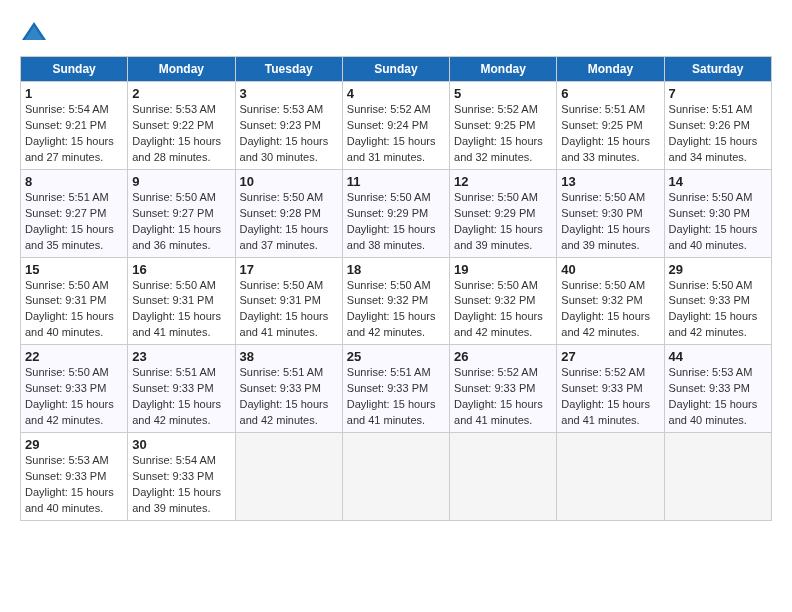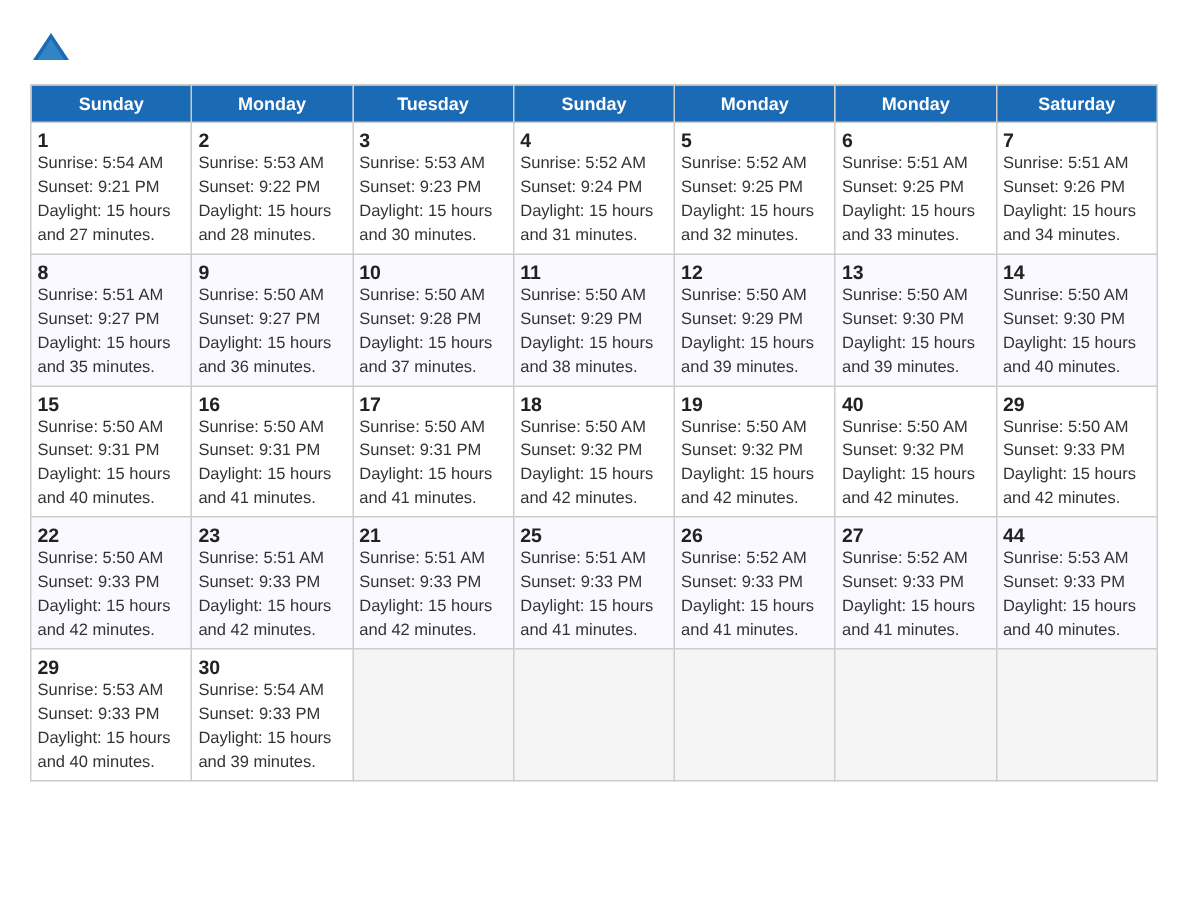--- a/index.html
+++ b/index.html
@@ -230,21 +230,21 @@
         <tr>
           <td>
             <span class="day-num">22</span>
             <div class="day-info">Sunrise: 5:50 AM<br>Sunset: 9:33 PM<br>Daylight: 15 hours and 42 minutes.</div>
           </td>
           <td>
             <span class="day-num">23</span>
             <div class="day-info">Sunrise: 5:51 AM<br>Sunset: 9:33 PM<br>Daylight: 15 hours and 42 minutes.</div>
           </td>
           <td>
-            <span class="day-num">21</span>
+            <span class="day-num">38</span>
             <div class="day-info">Sunrise: 5:51 AM<br>Sunset: 9:33 PM<br>Daylight: 15 hours and 42 minutes.</div>
           </td>
           <td>
             <span class="day-num">25</span>
             <div class="day-info">Sunrise: 5:51 AM<br>Sunset: 9:33 PM<br>Daylight: 15 hours and 41 minutes.</div>
           </td>
           <td>
             <span class="day-num">26</span>
             <div class="day-info">Sunrise: 5:52 AM<br>Sunset: 9:33 PM<br>Daylight: 15 hours and 41 minutes.</div>
           </td>

